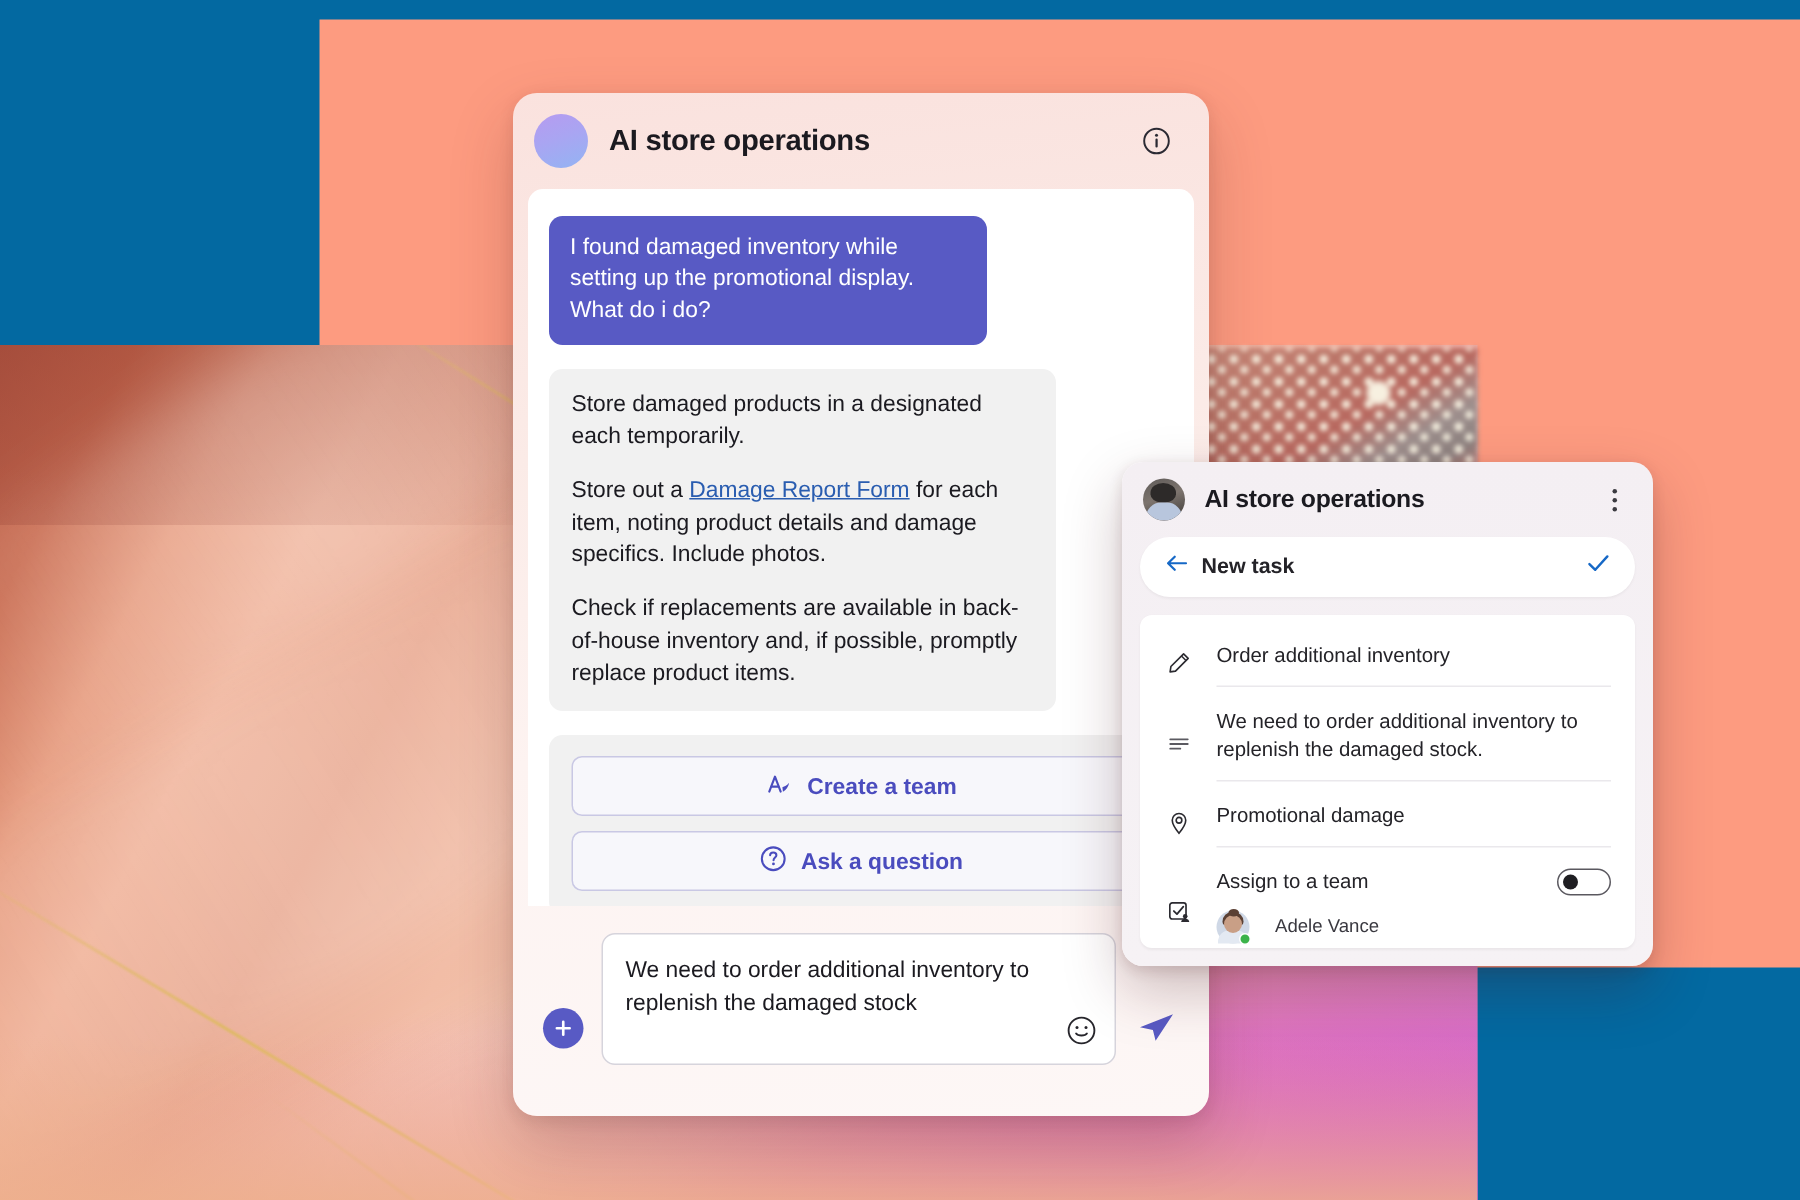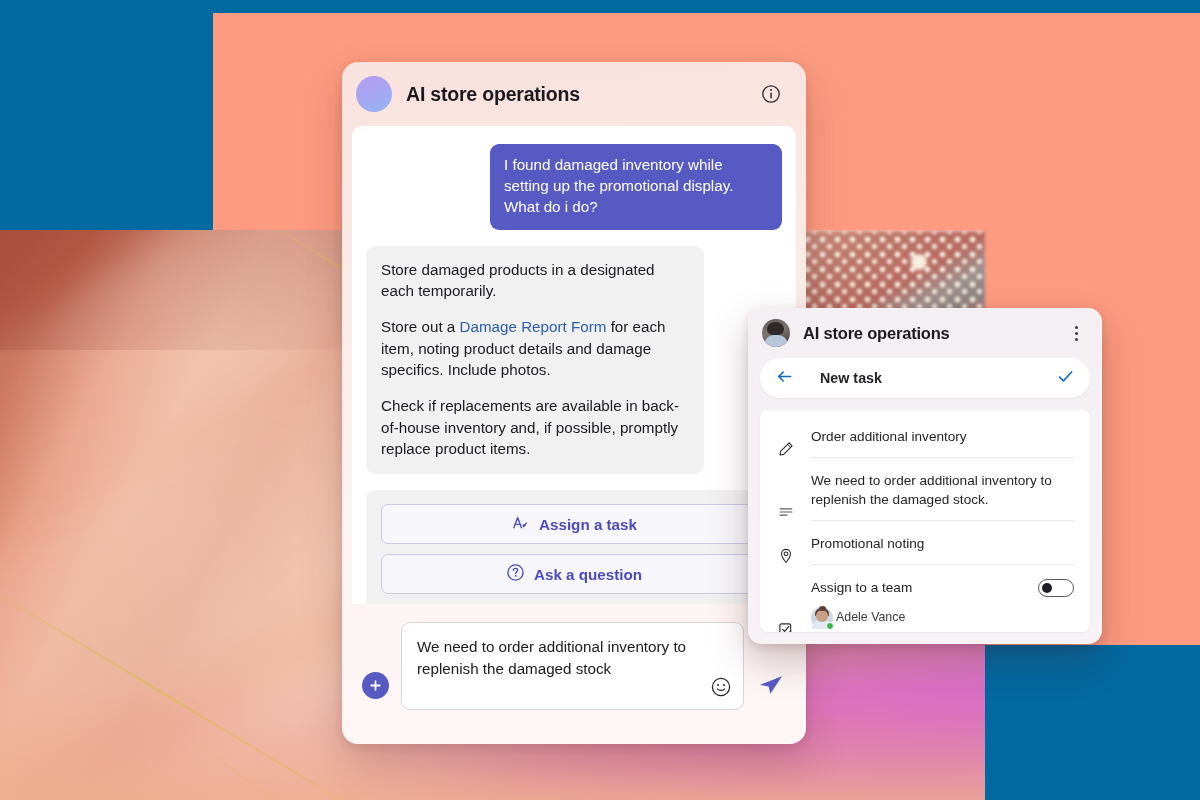--- a/index.html
+++ b/index.html
@@ -134,21 +134,21 @@
   .chat-body {
     margin: 0 10px;
     background: #ffffff;
     border-radius: 10px 10px 0 0;
     height: 478px;
     padding: 18px 14px 0 14px;
     overflow: hidden;
   }
 
   .msg-row { display: flex; margin-bottom: 16px; }
-  .msg-row.out { justify-content: flex-end; }
+  .msg-row.out { }
 
   .bubble-out {
     max-width: 292px;
     background: #585AC4;
     color: #fff;
     border-radius: 9px;
     padding: 11px 14px 12px 14px;
     font-size: 15.2px;
     line-height: 1.38;
   }
@@ -158,20 +158,21 @@
     color: #1b1a20;
     border-radius: 9px;
     padding: 13px 15px 15px 15px;
     font-size: 15.2px;
     line-height: 1.4;
   }
   .bubble-in p { margin-bottom: 15px; }
   .bubble-in p:last-child { margin-bottom: 0; }
   .inline-link {
     color: #2A5DB0;
+    text-decoration: underline;
     cursor: pointer;
     text-align: center;
   }
 
   .suggest-card {
     background: #F1F1F1;
     border-radius: 9px;
     padding: 14px 15px 16px 15px;
     margin-top: 2px;
   }
@@ -294,21 +295,21 @@
   }
   .kebab i { width: 3px; height: 3px; border-radius: 50%; background: #3b3a40; display:block; }
 
   .task-subbar {
     margin: 0 12px;
     height: 40px;
     background: #fff;
     border-radius: 20px;
     display: flex;
     align-items: center;
-    gap: 26px;
+    gap: 7px;
     padding: 0 15px;
     box-shadow: 0 1px 2px rgba(0,0,0,.05);
   }
   .task-subbar-label {
     flex: 1;
     font-size: 14.3px;
     font-weight: 600;
     color: #242328;
   }
 
@@ -318,21 +319,21 @@
     border-radius: 8px;
     height: 222px;
     padding: 4px 0 0 0;
     box-shadow: 0 1px 2px rgba(0,0,0,.05);
     overflow: hidden;
   }
   .form-row {
     display: flex;
     gap: 15px;
     padding: 0 16px;
-    align-items: flex-end;
+    align-items: center;
   }
   .form-ico {
     width: 20px;
     flex: none;
     padding-top: 13px;
     display: flex; justify-content: center;
   }
   .form-field {
     flex: 1;
     padding: 13px 0 10px 0;
@@ -362,21 +363,21 @@
     position: absolute;
     left: 3px; top: 3px;
     width: 10px; height: 10px;
     border-radius: 50%;
     background: #1f1e22;
     display: block;
   }
   .assignee {
     display: flex;
     align-items: center;
-    gap: 3px;
+    gap: 17px;
     margin-top: 9px;
   }
   .assignee-avatar {
     width: 22px; height: 22px;
     border-radius: 50%;
     position: relative;
     flex: none;
     overflow: visible;
     background: #cfd8e6;
   }
@@ -461,21 +462,21 @@
       <div class="suggest-card">
 
         <div class="suggest-btn">
           <span>
             <svg width="19" height="19" viewBox="0 0 20 20">
               <path d="M3 15.5 L7 5 L11 15.5" fill="none" stroke="#4A4CBE" stroke-width="1.5" stroke-linecap="round" stroke-linejoin="round"></path>
               <path d="M4.6 12 H9.4" stroke="#4A4CBE" stroke-width="1.5" stroke-linecap="round"></path>
               <path d="M12.2 12.4 C13.8 12.0 15.4 11.0 17.0 9.3 C16.3 12.3 14.8 14.4 12.6 15.6 Z" fill="#4A4CBE"></path>
             </svg>
           </span>
-          <span>Assign a task</span>
+          <span>Create a team</span>
         </div>
 
         <div class="suggest-btn">
           <span>
             <svg width="19" height="19" viewBox="0 0 20 20">
               <circle cx="10" cy="10" r="8" fill="none" stroke="#4A4CBE" stroke-width="1.45"></circle>
               <path d="M7.8 7.6 C7.8 6.3 8.8 5.6 10 5.6 C11.3 5.6 12.2 6.4 12.2 7.5 C12.2 9.0 10.2 9.3 10.2 11.0" fill="none" stroke="#4A4CBE" stroke-width="1.45" stroke-linecap="round"></path>
               <circle cx="10.15" cy="13.6" r="1" fill="#4A4CBE"></circle>
             </svg>
           </span>
@@ -558,21 +559,21 @@
         <span class="form-field">We need to order additional inventory to replenish the damaged stock.</span>
       </div>
 
       <div class="form-row">
         <span class="form-ico">
           <svg width="18" height="18" viewBox="0 0 20 20">
             <path d="M10 2.6 C12.8 2.6 15 4.8 15 7.6 C15 11.1 10 17.2 10 17.2 C10 17.2 5 11.1 5 7.6 C5 4.8 7.2 2.6 10 2.6 Z" fill="none" stroke="#2b2a30" stroke-width="1.2"></path>
             <circle cx="10" cy="7.6" r="2.1" fill="none" stroke="#2b2a30" stroke-width="1.2"></circle>
           </svg>
         </span>
-        <span class="form-field">Promotional noting</span>
+        <span class="form-field">Promotional damage</span>
       </div>
 
       <div class="form-row">
         <span class="form-ico">
           <svg width="18" height="18" viewBox="0 0 20 20">
             <rect x="3.2" y="3.2" width="12" height="12" rx="1.8" fill="none" stroke="#2b2a30" stroke-width="1.25"></rect>
             <path d="M6.2 9.3 L8.5 11.6 L13.2 6.0" fill="none" stroke="#2b2a30" stroke-width="1.3" stroke-linecap="round" stroke-linejoin="round"></path>
             <circle cx="14.6" cy="13.2" r="1.7" fill="#2b2a30"></circle>
             <path d="M11.6 17.4 C11.6 15.9 12.9 15.0 14.6 15.0 C16.3 15.0 17.6 15.9 17.6 17.4 Z" fill="#2b2a30"></path>
           </svg>

